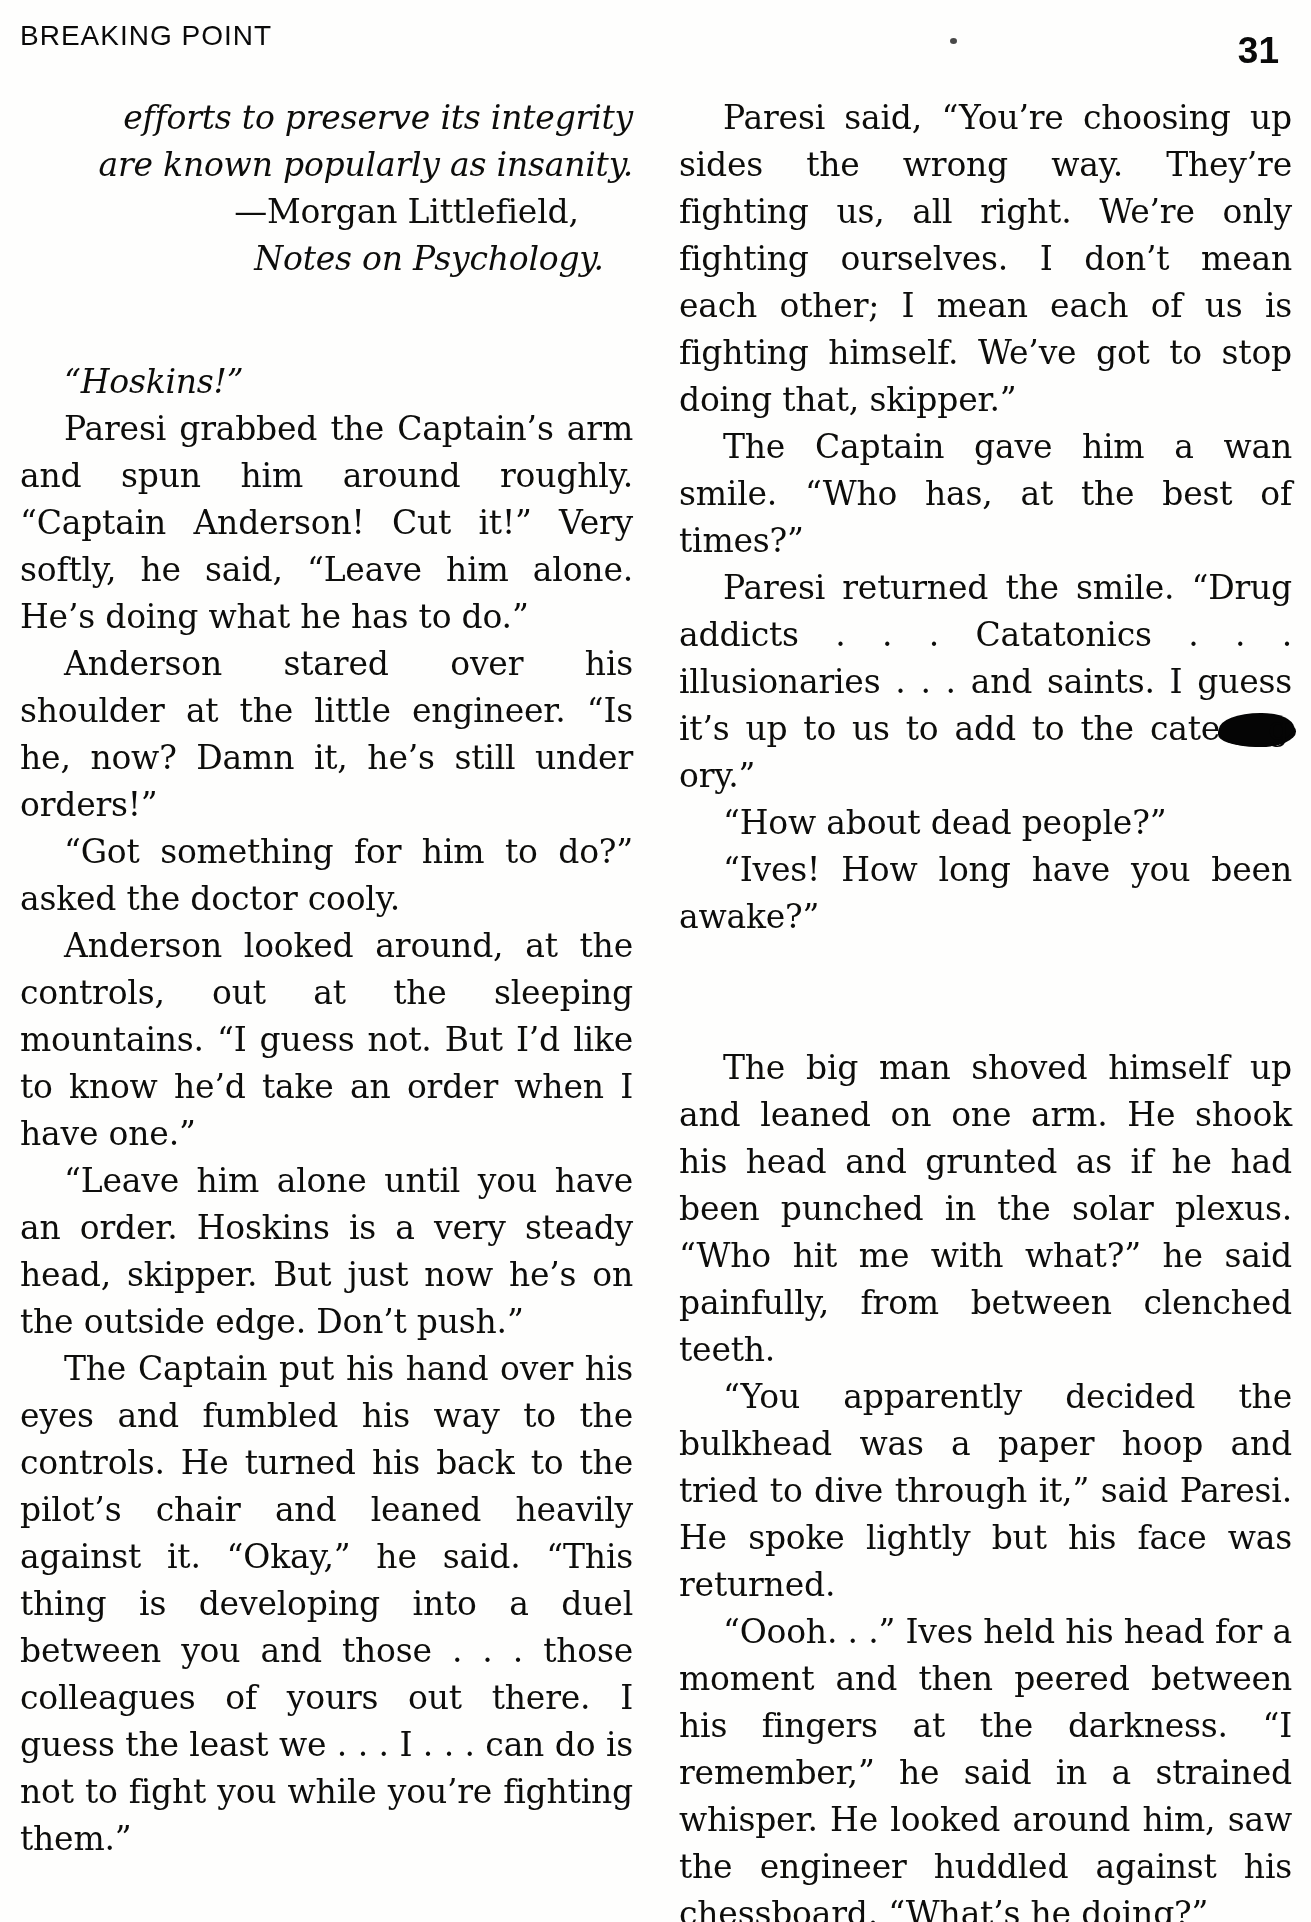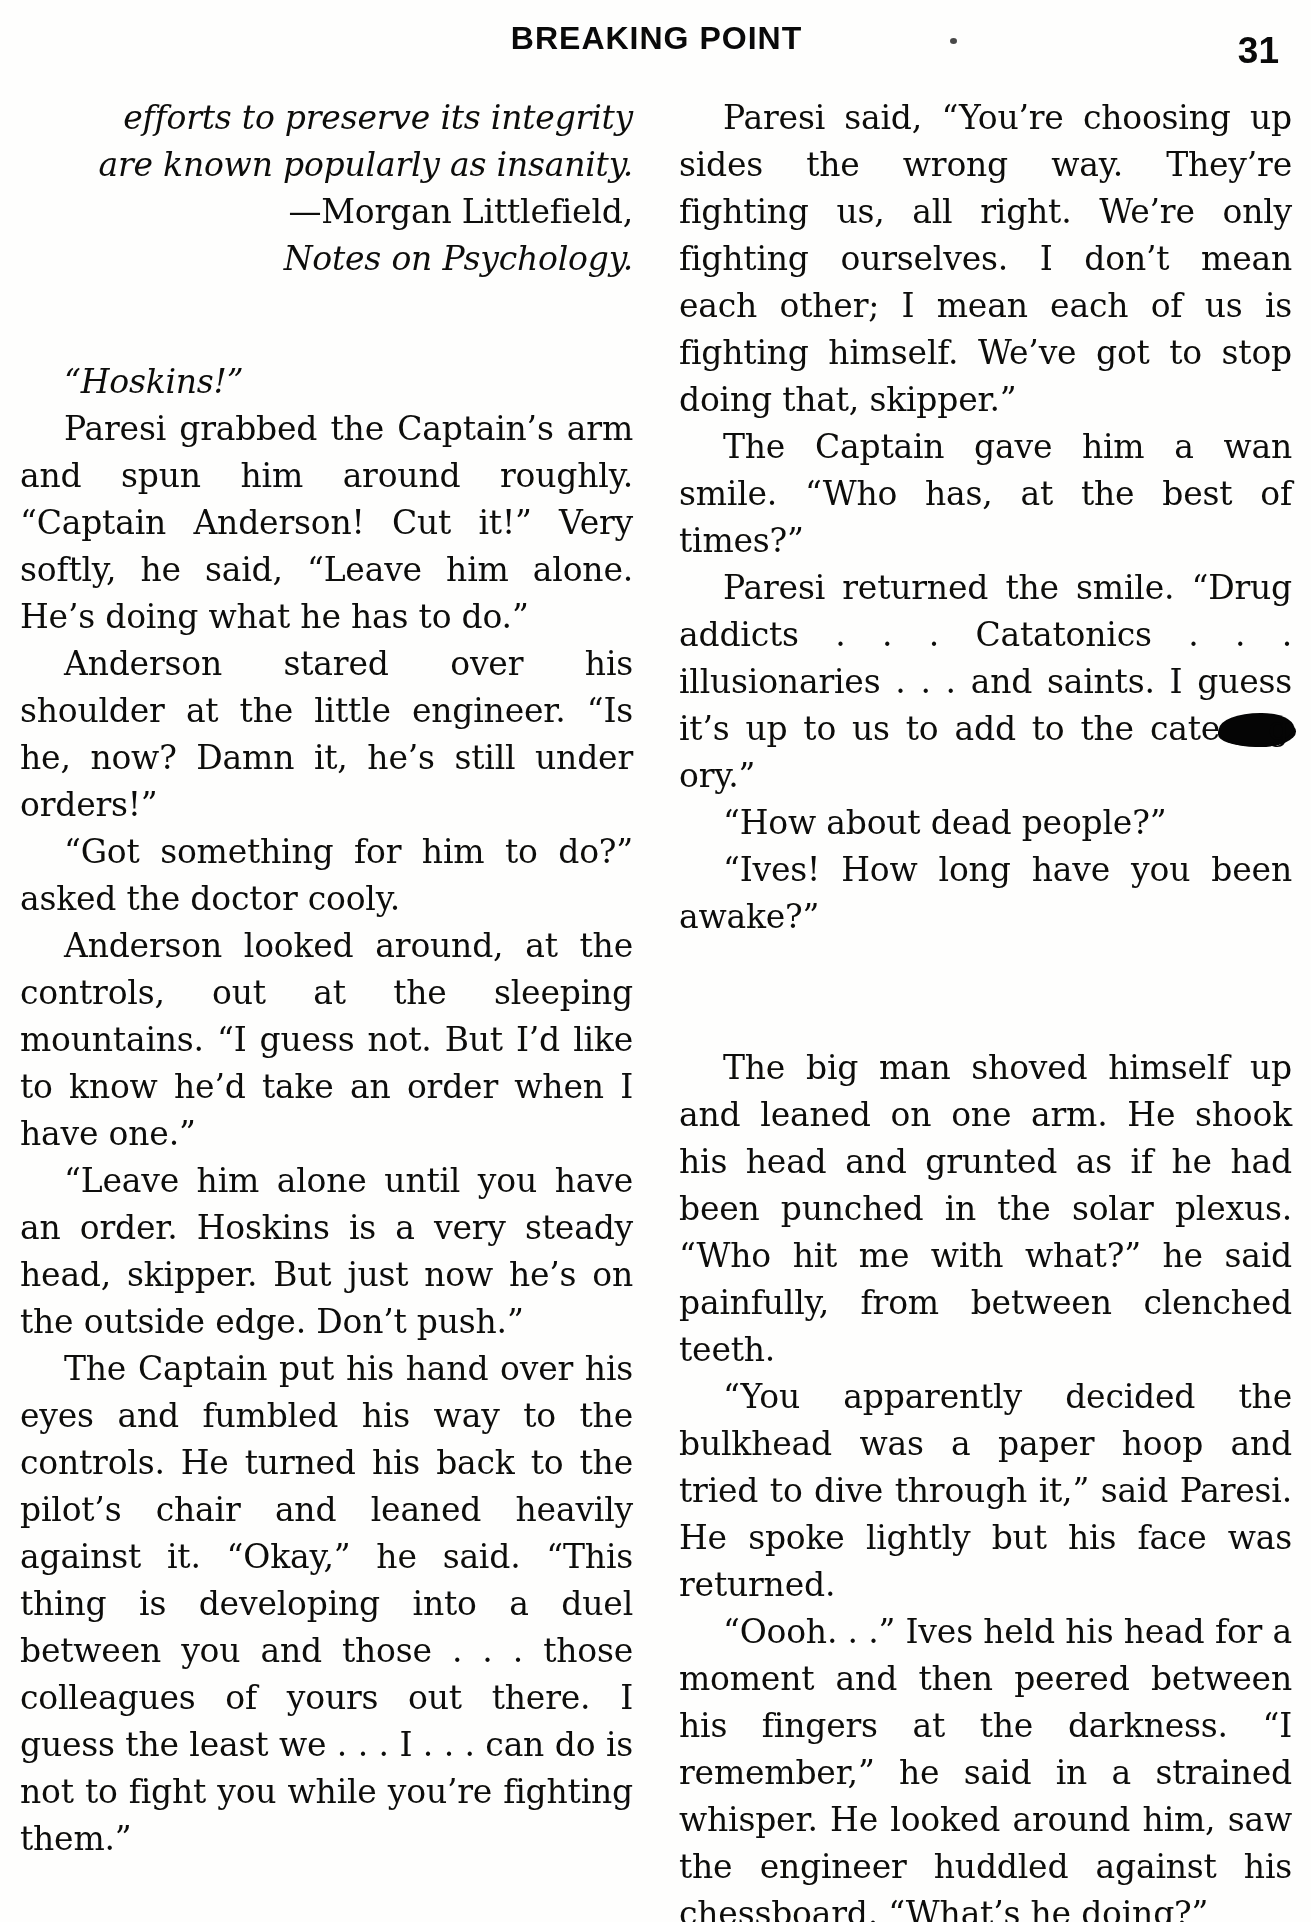--- a/index.html
+++ b/index.html
@@ -20,24 +20,24 @@
   }
   .page-header {
     position: relative;
     height: 52px;
   }
   .page-title {
     position: absolute;
     left: 0;
     right: 0;
     top: 4px;
-    text-align: center;
+    text-align: left;
     font-family: "Liberation Sans", sans-serif;
-    font-weight: bold;
-    font-size: 32px;
+    font-weight: normal;
+    font-size: 28px;
     letter-spacing: 1px;
     color: #0a0a0a;
   }
   .page-number {
     position: absolute;
     right: 14px;
     top: 14px;
     font-family: "Liberation Sans", sans-serif;
     font-weight: bold;
     font-size: 37px;
@@ -71,26 +71,26 @@
   }
   .para.italic { font-style: italic; }
   .para.gap-before { margin-top: 76px; }
   .para.break-before { margin-top: 104px; }
   .epigraph-line {
     font-style: italic;
     text-align: right;
   }
   .epigraph-attrib {
     font-style: normal;
-    text-align: right;
+    text-align: center;
     padding-left: 160px;
   }
   .epigraph-source {
     font-style: italic;
-    text-align: right;
+    text-align: center;
     padding-left: 205px;
   }
   .ink-blot {
     display: inline-block;
     background: #050505;
     color: #050505;
     border-radius: 62% 48% 55% 50% / 58% 52% 60% 46%;
     padding: 1px 5px 0 5px;
     margin: 0 -2px 0 -1px;
     box-shadow: 3px 4px 0 -1px #050505, -2px 3px 0 -1px #050505;

